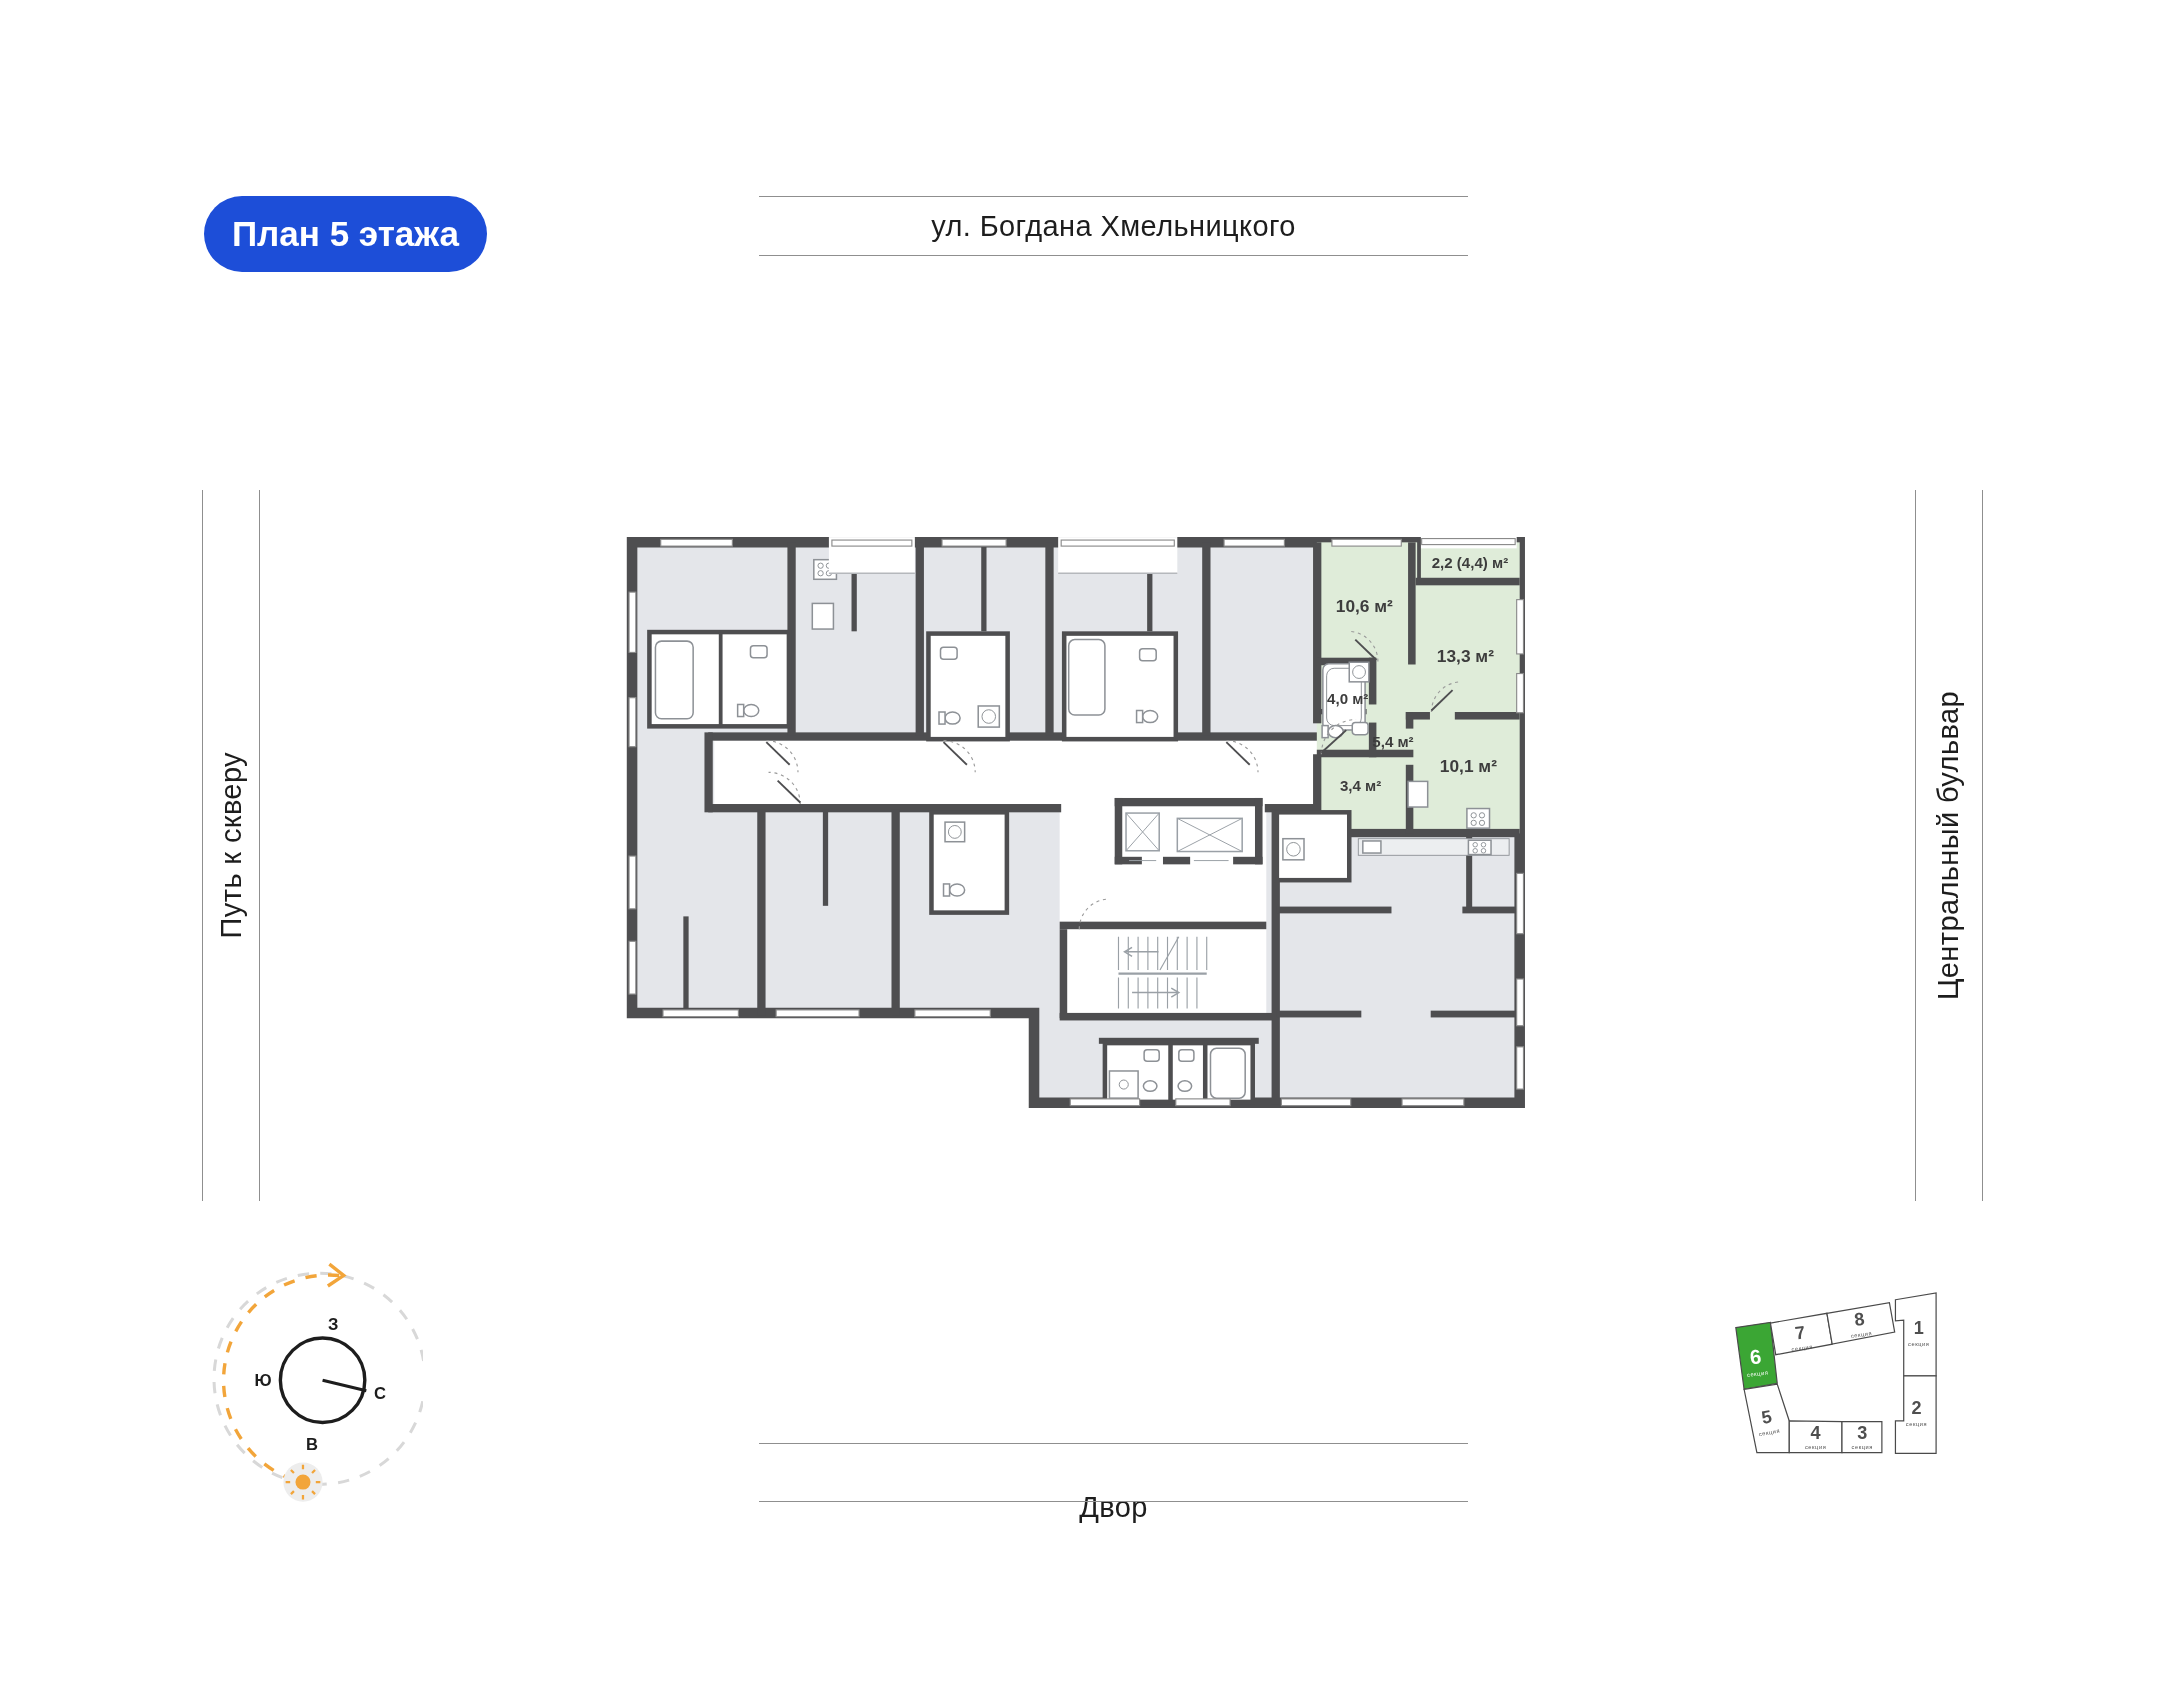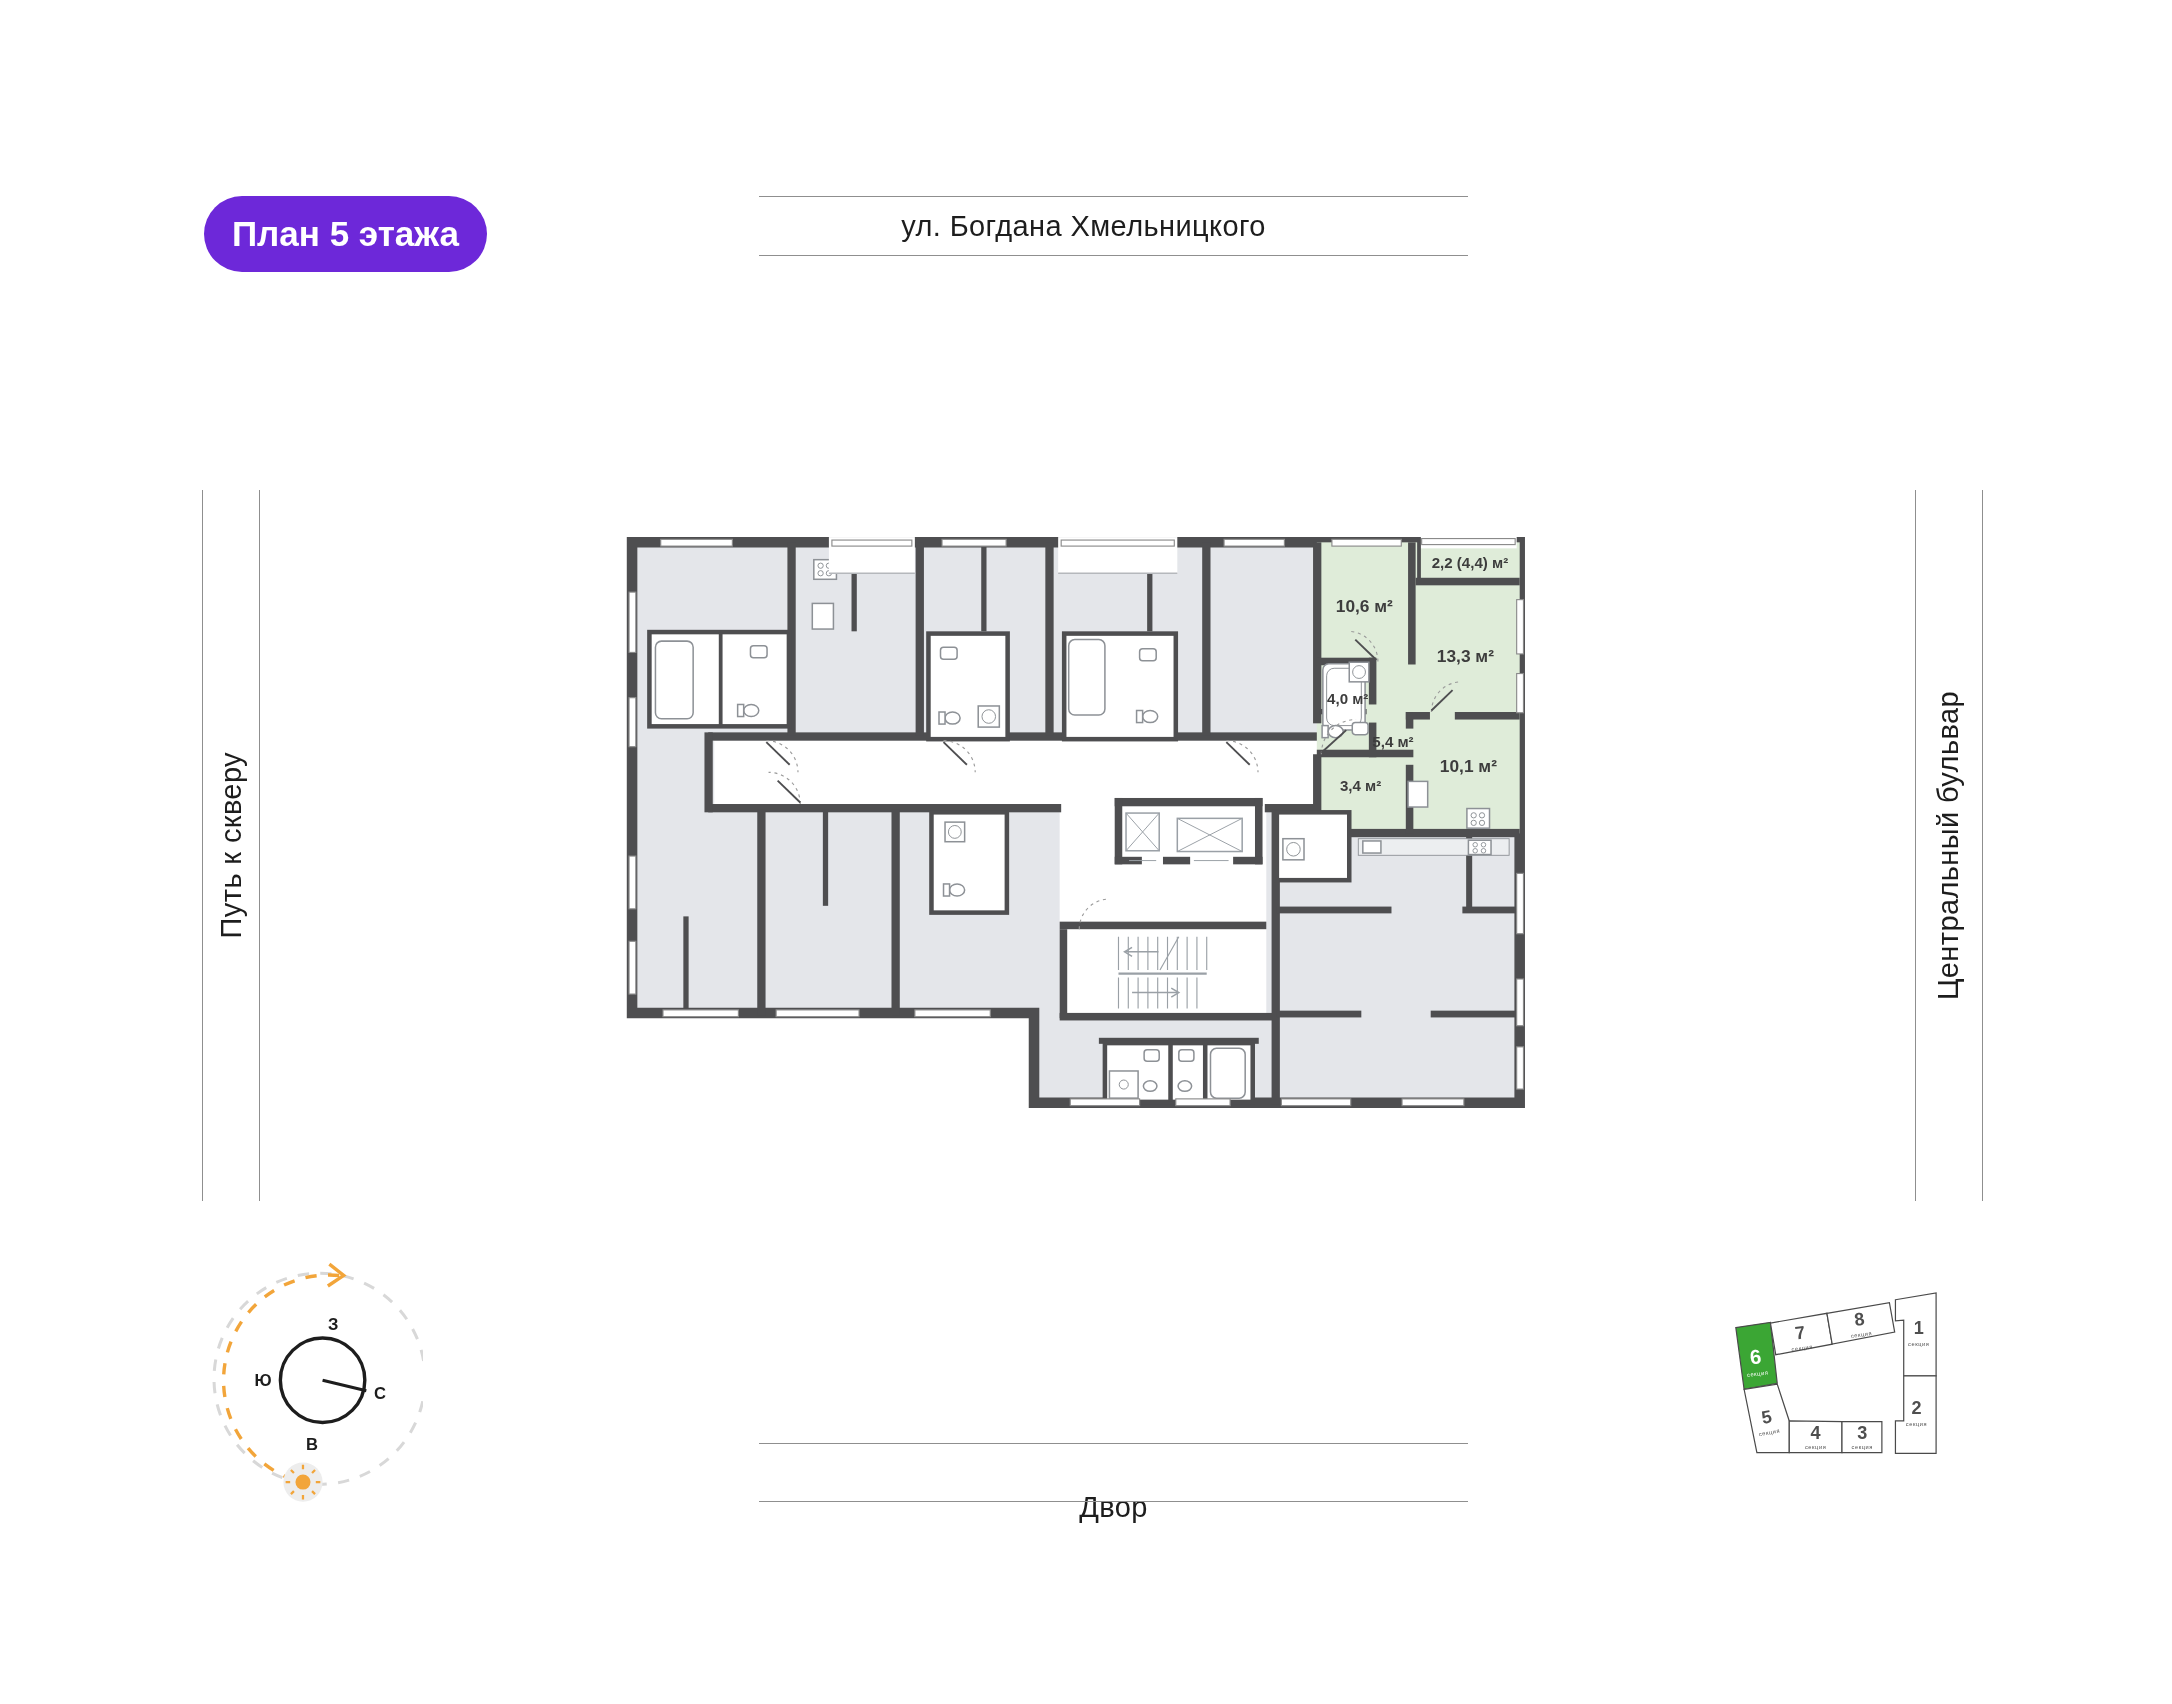--- a/index.html
+++ b/index.html
@@ -20,26 +20,26 @@
   .room-label{font-size:23px;font-weight:600;fill:#3d3d3d;}
   .room-label.small{font-size:20px;}
   .mini-num{font-size:24px;font-weight:600;fill:#4f4f4f;}
   .mini-cap{font-size:7.5px;letter-spacing:.8px;fill:#4f4f4f;}
   .mini-num.on,.mini-cap.on{fill:#ffffff;}
   .compass-letter{font-size:22px;font-weight:700;fill:#1d1d1d;}
 </style>
 </head>
 <body>
 
-<div class="abs badge" style="background:#6d28d9">
+<div class="abs badge" style="background:#1d4ed8">
   <span>План 5 этажа</span>
 </div>
 
 <div class="abs hline" style="left:759px;top:196px;width:709px;"></div>
-<div class="abs hband" style="left:729px;top:198px;width:709px;height:57px;">
+<div class="abs hband" style="left:759px;top:198px;width:709px;height:57px;">
   <span class="street-text">ул. Богдана Хмельницкого</span>
 </div>
 <div class="abs hline" style="left:759px;top:255px;width:709px;"></div>
 
 <div class="abs vline" style="left:202px;top:490px;height:711px;"></div>
 <div class="abs hband" style="left:204px;top:490px;width:55px;height:711px;">
   <span class="street-text vlabel">Путь к скверу</span>
 </div>
 <div class="abs vline" style="left:259px;top:490px;height:711px;"></div>
 

